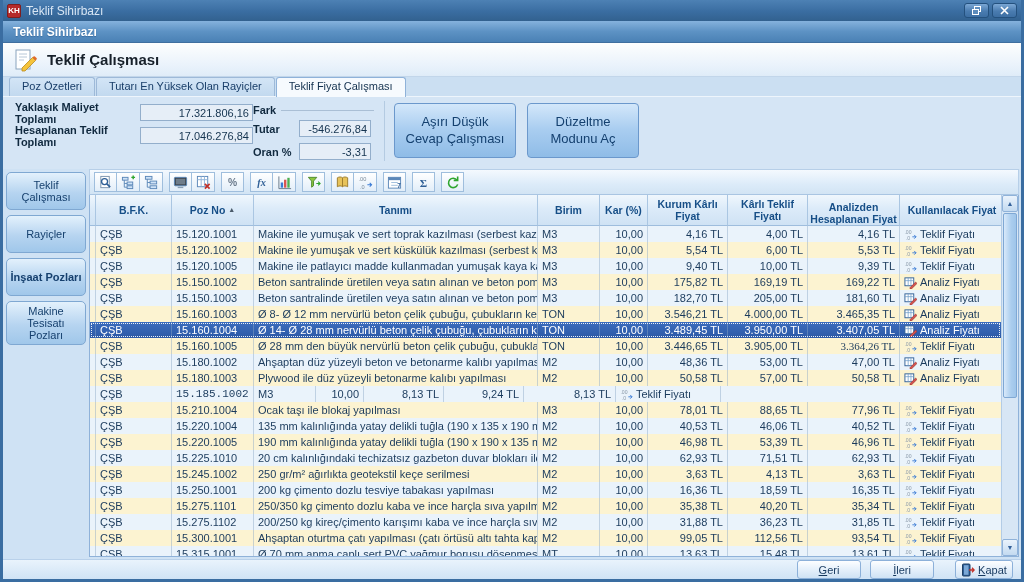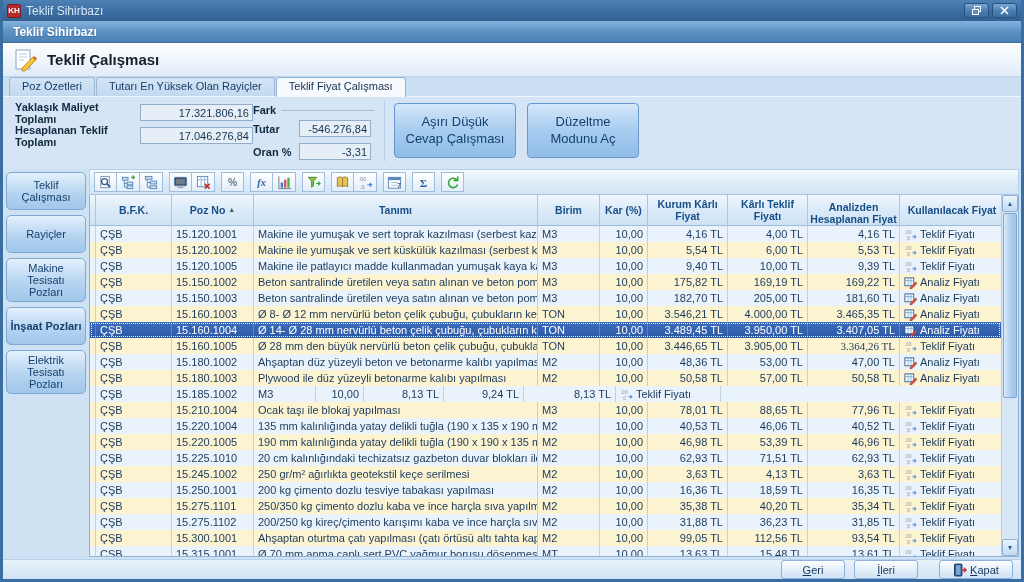--- a/index.html
+++ b/index.html
@@ -168,21 +168,21 @@
     display:flex; align-items:center; justify-content:flex-end; padding:0 8px; gap:9px;
   }
   .fbtn {
     width:64px; height:19px; border:1px solid #8cb0d9; border-radius:3px;
     background:linear-gradient(#fdfeff,#e7f1fb 45%,#cfe2f4);
     font-family:inherit; font-size:11px; color:#17395f;
     display:flex; align-items:center; justify-content:center; gap:3px; cursor:default; padding:0;
   }
   .fbtn .lbl { display:block; }
   .fbtn .lbl::first-letter { text-decoration:underline; }
-  .fbtn.kapat { width:74px; margin-left:12px; }
+  .fbtn.kapat { width:58px; margin-left:12px; }
 </style>
 </head>
 <body>
 
 <div class="window">
 
   <div class="titlebar">
     <div class="applogo">KH</div>
     <div class="titletext">Teklif Sihirbazı</div>
     <div id="winbtns" style="display:flex;">
@@ -257,23 +257,22 @@
     <div id="summary-actions" style="display:flex;align-items:flex-start;">
         <button class="bigbtn b1">Aşırı Düşük Cevap Çalışması</button>
         <button class="bigbtn b2">Düzeltme Modunu Aç</button>
       </div>
   </div>
 
   <div class="main">
     <div class="sidebar" id="sidebar">
         <button class="navbtn h38">Teklif Çalışması</button>
         <button class="navbtn h38">Rayiçler</button>
+        <button class="navbtn h38 active">İnşaat Pozları</button>
         <button class="navbtn h44">Makine Tesisatı Pozları</button>
-        <button class="navbtn h38 active">İnşaat Pozları</button>
-        <button class="navbtn h44">Elektrik Tesisatı Pozları</button>
       </div>
     <div class="gridarea">
       <div class="toolbar" id="toolbar">
           <div class="tgroup">
             <div class="tbtn">
               <span>
                 <svg viewBox="0 0 16 16">
                   <rect x="3" y="1.5" width="9" height="12" fill="#fff" stroke="#7a93ad"></rect>
                   <circle cx="7" cy="7" r="3.2" fill="none" stroke="#2f5f96" stroke-width="1.4"></circle>
                   <line x1="9.4" y1="9.4" x2="13" y2="13" stroke="#2f5f96" stroke-width="1.7"></line>
@@ -650,21 +649,21 @@
                     <path d="M1 5h9.5M4.5 2v8.5M7.5 2v8.5" stroke="#6f9cc9" stroke-width="0.8"></path>
                     <path d="M6.5 12.5l6-6 1.5 1.5-6 6h-1.5z" fill="#d9534f" stroke="#8c2f28" stroke-width="0.6"></path>
                   </svg>
                 </span>
                 <span>Analiz Fiyatı</span>
               </div>
             </div>
             <div class="row even">
               <div class="cell ind" style="width: 6px; flex: 0 0 6px;"></div>
               <div class="cell" style="width: 76px; flex: 0 0 76px;">ÇŞB</div>
-              <div class="cell" style="width: 82px; flex: 0 0 82px;">15.185.1002</div>
+              <div class="cell" style="width: 82px; flex: 0 0 82px; font-family: Liberation Mono, monospace;">15.185.1002</div>
               <div class="cell" style="width: 62px; flex: 0 0 62px;">M3</div>
               <div class="cell r" style="width: 48px; flex: 0 0 48px;">10,00</div>
               <div class="cell r" style="width: 80px; flex: 0 0 80px;">8,13 TL</div>
               <div class="cell r" style="width: 80px; flex: 0 0 80px;">9,24 TL</div>
               <div class="cell r" style="width: 92px; flex: 0 0 92px;">8,13 TL</div>
               <div class="cell fiyat" style="width: 105px; flex: 0 0 105px;">
                 <span style="display: inline-flex;">
                   <svg width="13" height="13" viewBox="0 0 14 14">
                     <text x="0.5" y="6" font-size="5.5" fill="#8a9aaa" font-family="sans-serif">.00</text>
                     <text x="2" y="13" font-size="5.5" fill="#8a9aaa" font-family="sans-serif">.0</text>

